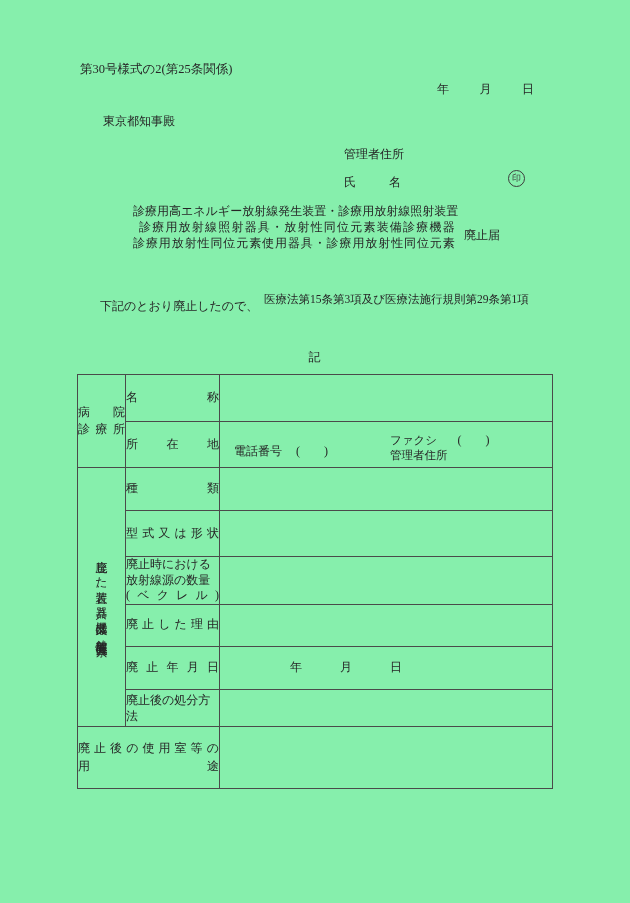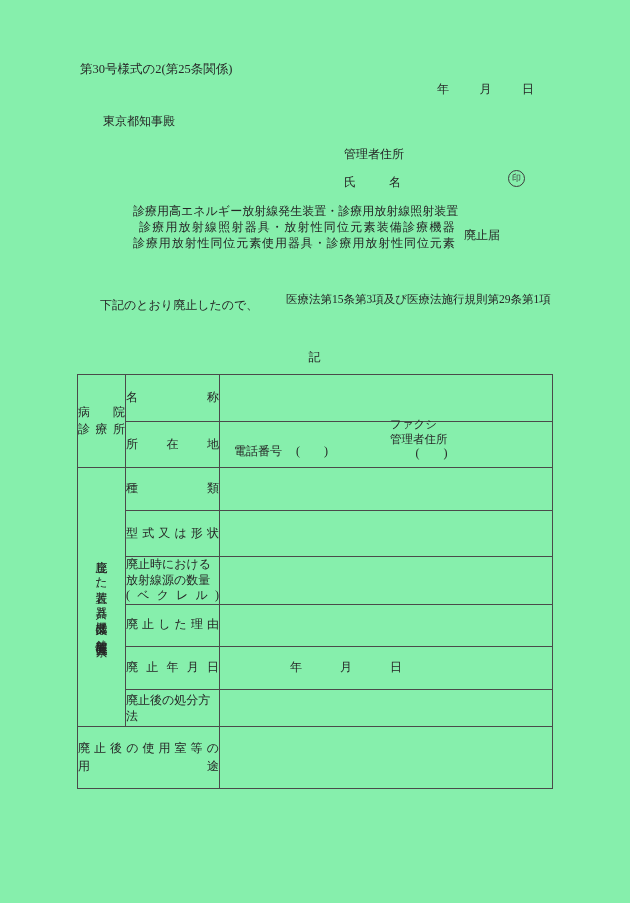--- a/index.html
+++ b/index.html
@@ -16,21 +16,21 @@
   }
   .abs{position:absolute;}
   
   .jc{display:flex;justify-content:space-between;}
   .jc span{display:block;}
   .seal{
     width:15px;height:15px;border:1px solid #3c3c3c;border-radius:50%;
     font-size:9px;line-height:15px;text-align:center;color:#3c3c3c;
   }
   .law-refs div{line-height:16.5px;font-size:11.5px;white-space:nowrap;}
-  .law-refs .indent{text-indent:6px;margin-left:22px;}
+  .law-refs .indent{text-indent:6px;}
   table.main{
     position:absolute;left:77px;top:374px;
     border-collapse:collapse;table-layout:fixed;
   }
   table.main td{
     border:1px solid #4a4a4a;
     padding:0;vertical-align:middle;
     font-size:12px;
   }
   td.lbl{padding:0 7px;}
@@ -43,21 +43,21 @@
     letter-spacing:1px;
     line-height:1;
     margin:0 auto;
   }
   .r1{height:47px}.r2{height:46px}.r3{height:43px}.r4{height:46px}
   .r5{height:37px}.r6{height:42px}.r7{height:43px}.r8{height:37px}.r9{height:62px}
   .small-lines div{line-height:15.5px;}
   .telfax{position:relative;}
   .tel{position:absolute;left:14px;bottom:7px;white-space:nowrap;}
   .tel .paren{margin-left:14px;}
-  .fax{position:absolute;left:170px;bottom:5px;display:flex;align-items:flex-end;flex-direction:column;}
+  .fax{position:absolute;left:170px;bottom:5px;display:flex;align-items:flex-start;}
   .fax .fl{font-size:11.5px;line-height:14.5px;}
   .fax .paren{margin-left:10px;}
   .center-txt{text-align:center;}
   .nowrap{white-space:nowrap;}
 </style>
 </head>
 <body>
 
 <div class="page">
 
@@ -160,21 +160,21 @@
       <span>放</span>
       <span>射</span>
       <span>性</span>
       <span>同</span>
       <span>位</span>
       <span>元</span>
       <span>素</span>
     </div>
   <div class="abs nowrap" style="left:464px;top:228px;">廃止届</div>
 
-  <div class="abs nowrap" style="left:100px;top:299px;font-family:Liberation Mono, monospace;">下記のとおり廃止したので、</div>
+  <div class="abs nowrap" style="left:100px;top:299px;">下記のとおり廃止したので、</div>
   <div class="abs law-refs" style="left:258px;top:291px;">
     <div class="indent">医療法第15条第3項及び医療法施行規則第29条第1項</div>
   </div>
 
   <div class="abs center-txt" style="left:77px;top:350px;width:475px;">記</div>
 
   <table class="main">
     <colgroup>
       <col style="width:48px">
         <col style="width:94px">

